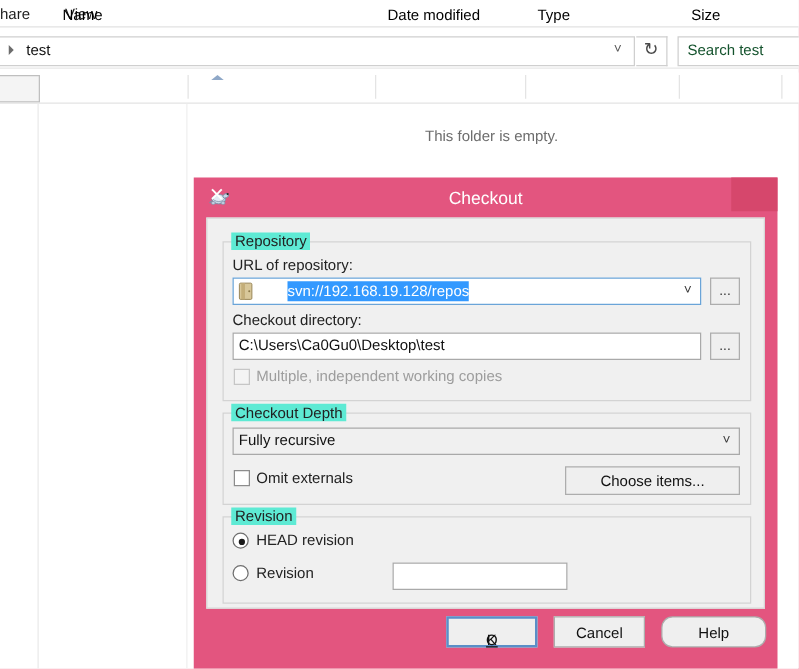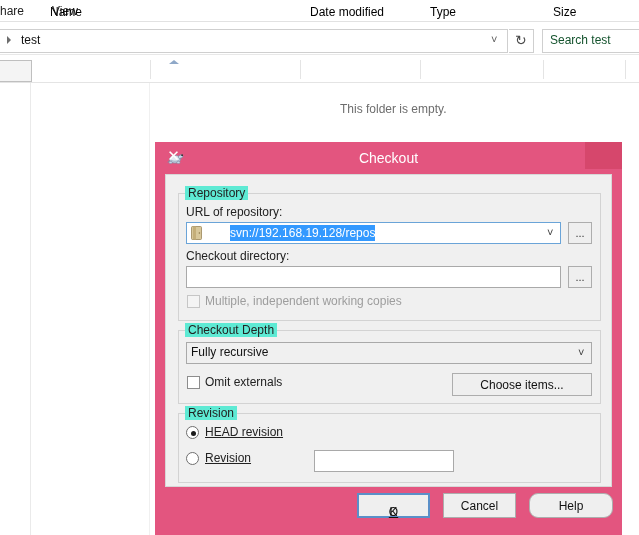--- a/index.html
+++ b/index.html
@@ -96,21 +96,21 @@
   .chk{position:absolute;width:13px;height:13px;border:1px solid #8d8d8d;
     background:#ffffff;box-sizing:border-box;}
   .chk.disabled{border-color:#c6c6c6;background:#f4f4f4;}
   .chk-label{position:absolute;font-size:12px;color:#222;white-space:nowrap;}
   .chk-label.disabled{color:#9d9d9d;}
 
   .radio{position:absolute;width:13px;height:13px;border:1px solid #6f6f6f;
     border-radius:50%;background:#ffffff;box-sizing:border-box;}
   .radio-dot{position:absolute;width:5px;height:5px;border-radius:50%;
     background:#1a1a1a;left:4px;top:4px;}
-  .radio-label{position:absolute;font-size:12px;color:#222;white-space:nowrap;text-decoration:underline;}
+  .radio-label{position:absolute;font-size:12px;color:#222;white-space:nowrap;}
 
   .dlg-btn{position:absolute;top:493px;height:25px;background:#efefef;
     border:1px solid #adadad;box-sizing:border-box;font-size:12px;color:#111;}
   .dlg-btn.default{border:2px solid #5a8fc8;}
   .dlg-btn span{position:absolute;left:0;width:100%;top:5px;text-align:center;}
 
   .underline{text-decoration:underline;}
 </style>
 </head>
 <body>
@@ -198,20 +198,21 @@
     <div class="input-text sel" style="left:40px;top:50px;">svn://192.168.19.128/repos</div>
     <div class="combo-caret" style="left:381px;top:51px;">˅</div>
 
     <div class="btn-small" style="left:402px;top:47px;width:24px;height:22px;">
       <span style="position:absolute;left:0;top:4px;width:100%;text-align:center;">...</span>
     </div>
 
     <div class="field-label" style="left:20px;top:74px;">Checkout directory:</div>
 
     <div class="input" style="left:20px;top:91px;width:375px;height:22px;"></div>
+    <div class="input-text" style="left:25px;top:94px;">C:\Users\Ca0Gu0\Desktop\test</div>
 
     <div class="btn-small" style="left:402px;top:91px;width:24px;height:22px;">
       <span style="position:absolute;left:0;top:4px;width:100%;text-align:center;">...</span>
     </div>
 
     <div class="chk disabled" style="left:21px;top:120px;"></div>
     <div class="chk-label disabled" style="left:39px;top:119px;">Multiple, independent working copies</div>
 
     <div class="group" style="left:12px;top:155px;width:423px;height:74px;">
       <div class="group-label">Checkout Depth</div>

